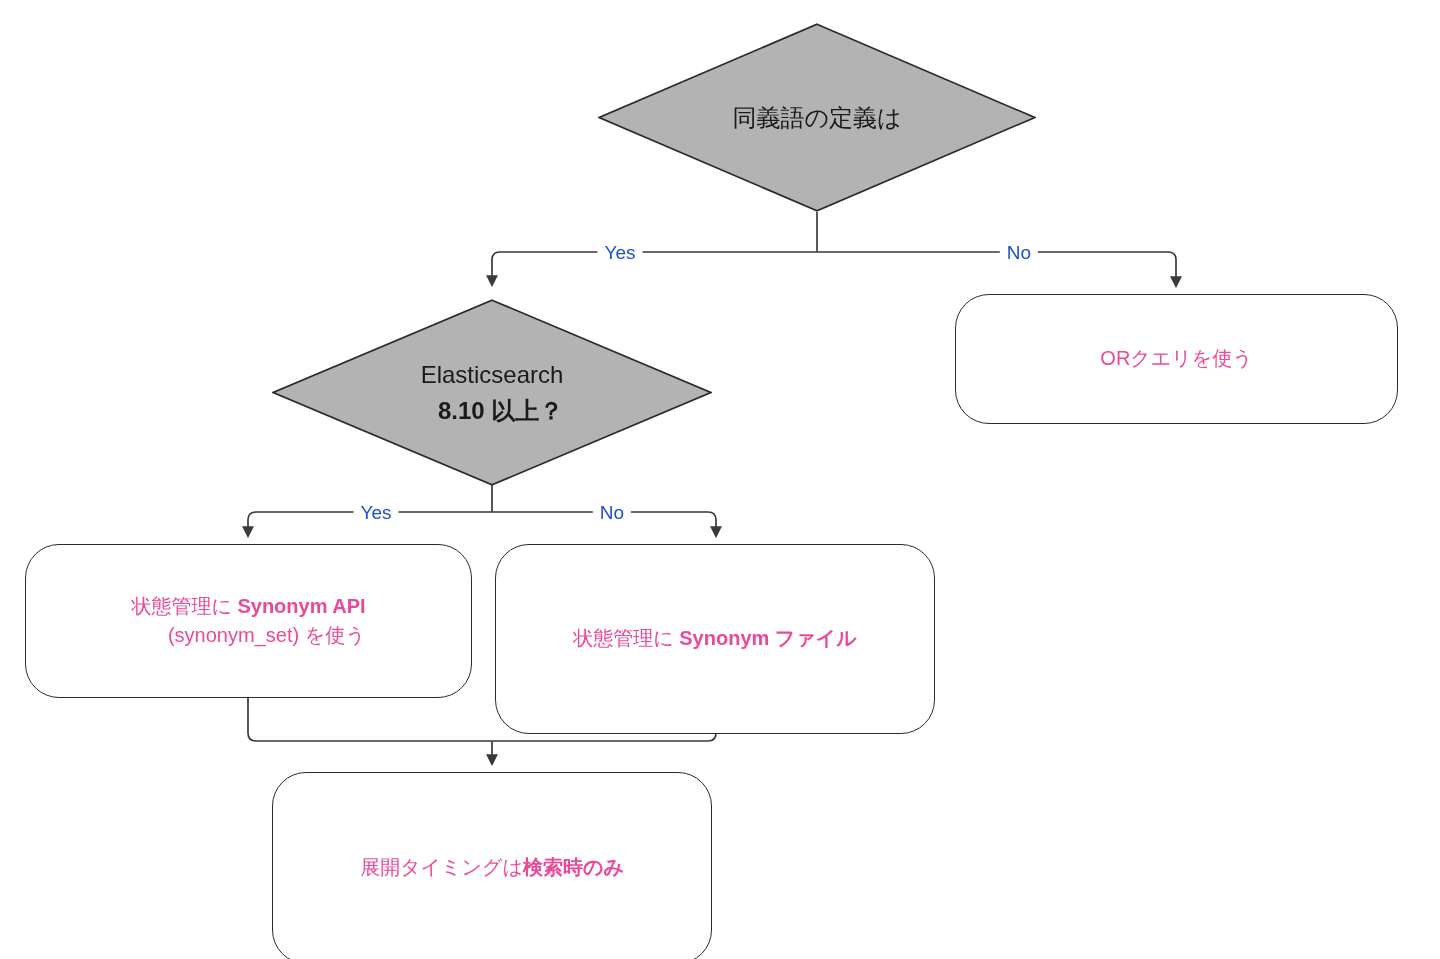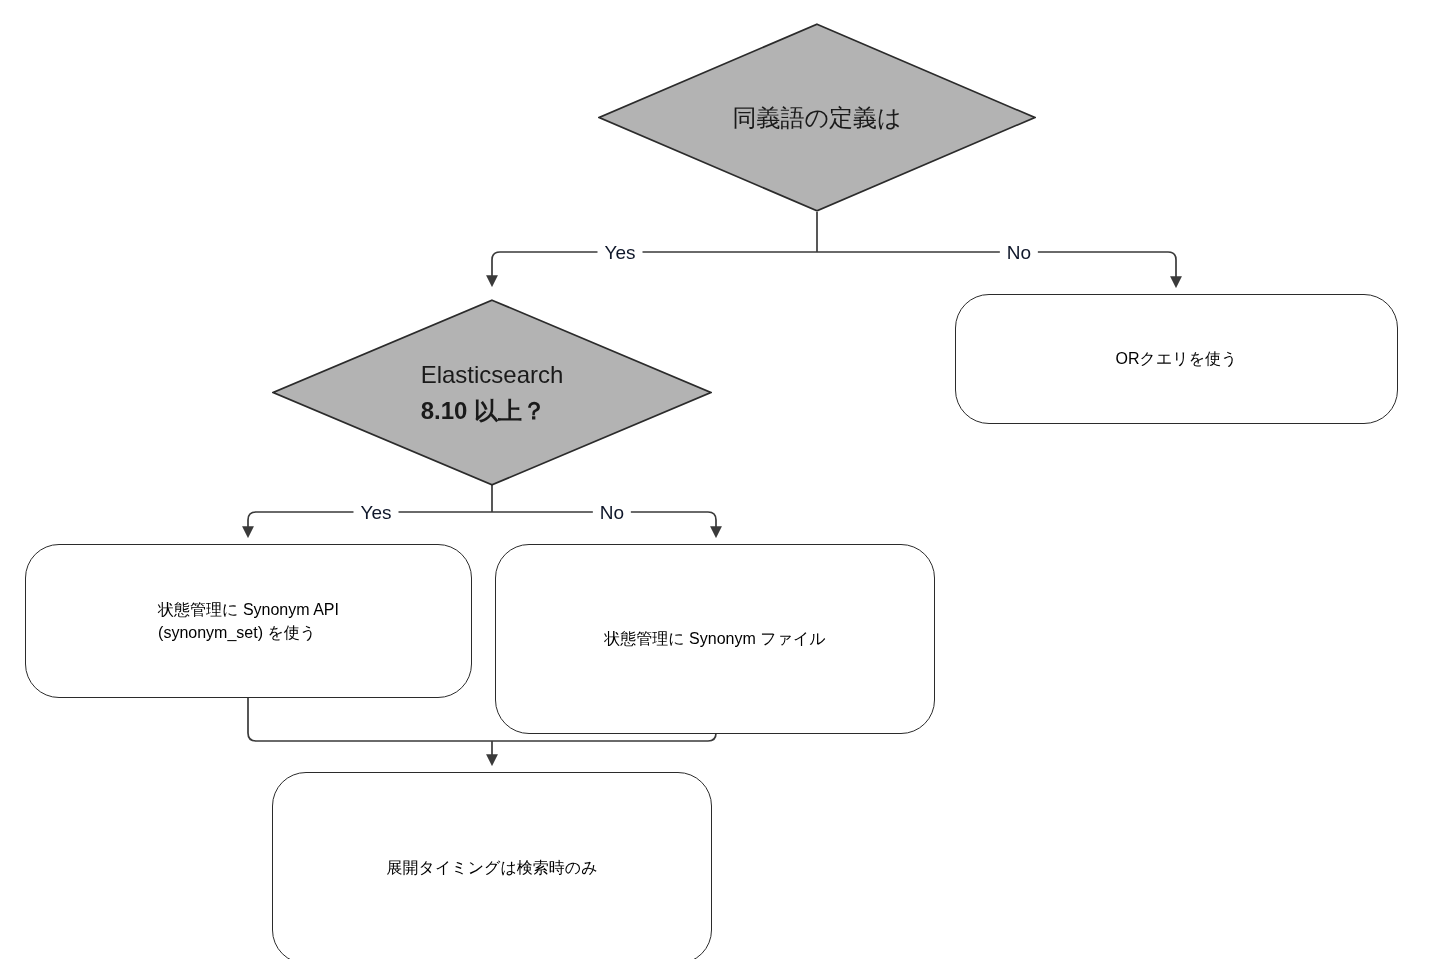--- a/index.html
+++ b/index.html
@@ -25,36 +25,36 @@
     top: 0;
     width: 1440px;
     height: 959px;
   }
   .node {
     position: absolute;
     box-sizing: border-box;
     display: flex;
     align-items: center;
     justify-content: center;
-    text-align: left;
+    text-align: right;
   }
   
   .box {
     border: 1.7px solid #2b2b2b;
     border-radius: 34px;
     background: #ffffff;
     z-index: 3;
   }
   .box .label {
-    font-size: 16px;
+    font-size: 20px;
     line-height: 1.46;
-    color: #000000;
+    color: #ec4899;
     padding: 0 14px;
   }
-  .box .label b { font-weight: 400; }
+  .box .label b { font-weight: 700; }
   
   .diamond {
     z-index: 3;
   }
   .diamond .shape {
     position: absolute;
     left: 0; top: 0;
     width: 100%;
     height: 100%;
   }
@@ -65,21 +65,21 @@
     color: #1a1a1a;
     z-index: 2;
     pointer-events: none;
   }
   .diamond .label b { font-weight: 700; }
   
   .edge-label {
     position: absolute;
     font-size: 19px;
     line-height: 1;
-    color: #0f172a;
+    color: #1d4ed8;
     background: #ffffff;
     padding: 3px 7px;
     z-index: 4;
     white-space: nowrap;
     transform: translate(-50%, -50%);
   }
 </style>
 </head>
 <body>
 

